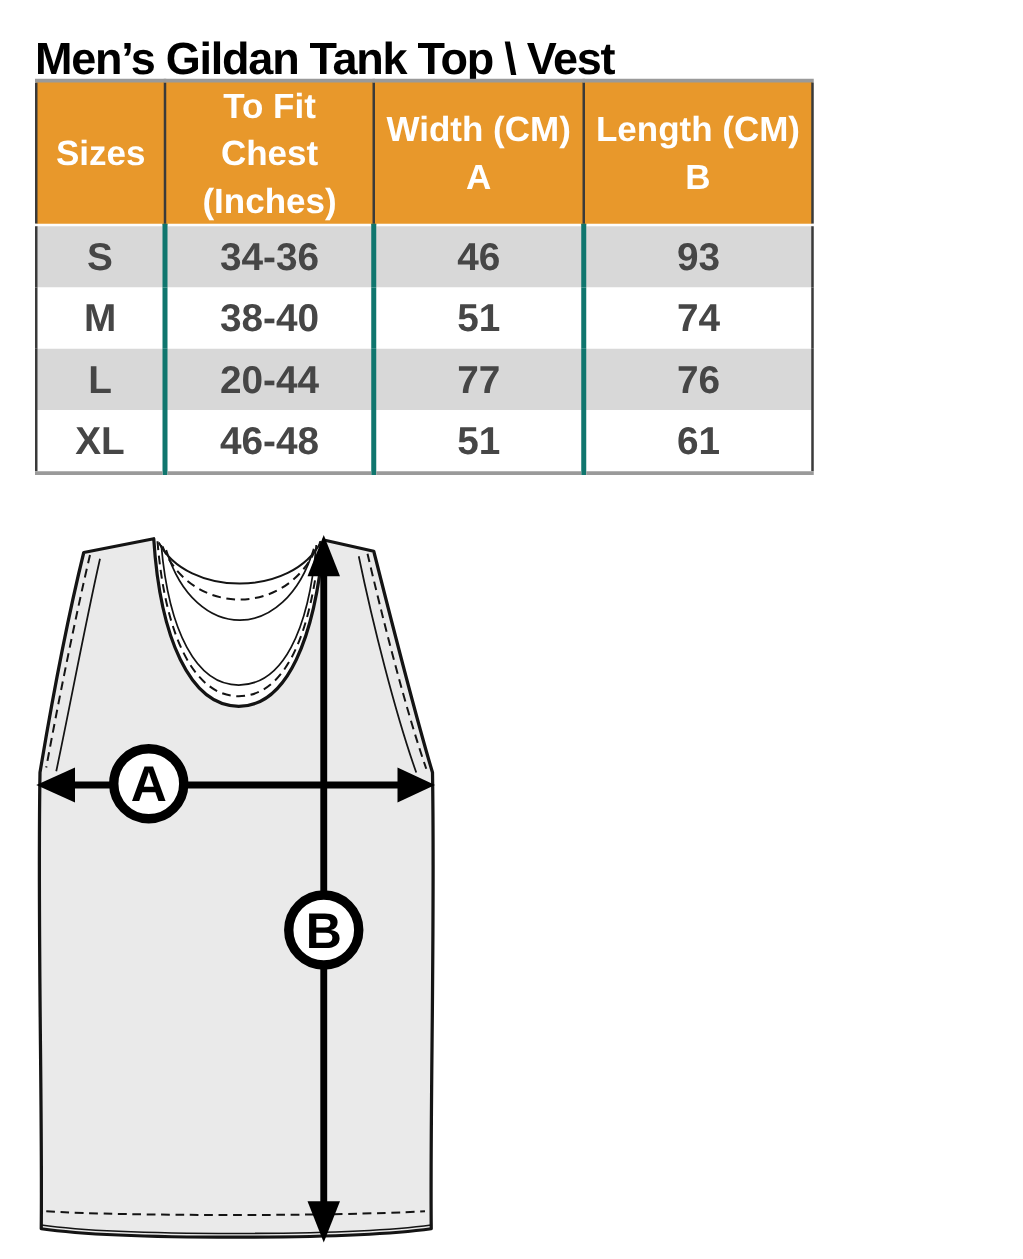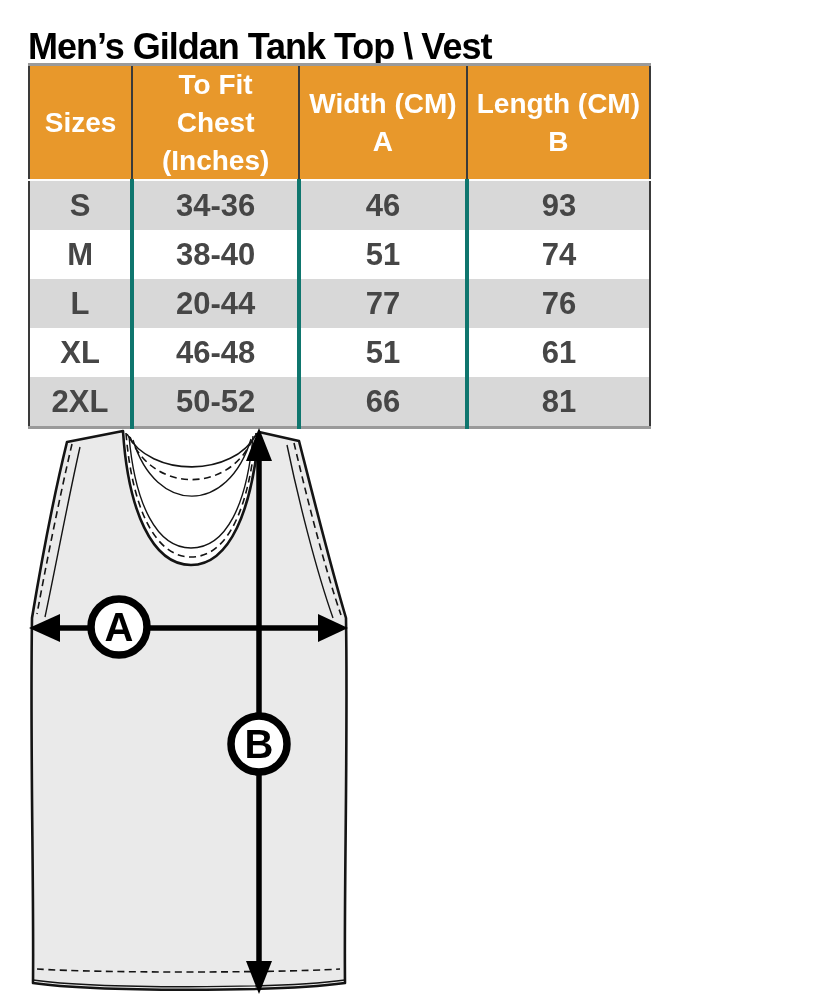--- a/index.html
+++ b/index.html
@@ -92,26 +92,20 @@
         <td>20-44</td>
         <td>77</td>
         <td>76</td>
       </tr>
       <tr>
         <td>XL</td>
         <td>46-48</td>
         <td>51</td>
         <td>61</td>
       </tr>
-      <tr class="alt">
-        <td>2XL</td>
-        <td>50-52</td>
-        <td>66</td>
-        <td>81</td>
-      </tr>
     </tbody>
   </table>
 
   <svg class="tank-svg" width="420" height="587" viewBox="0 0 420 587">
 
     <path d="M 67 22
          L 123 11
          C 128 90, 152 145, 191 145
          C 230 145, 252 90, 259 12
          L 299 21

